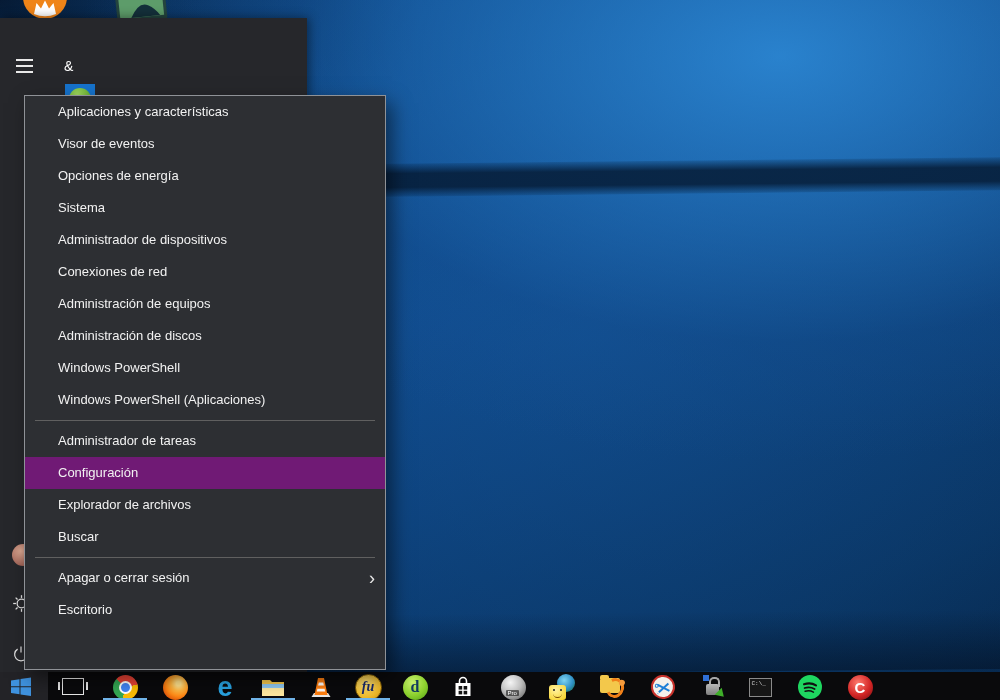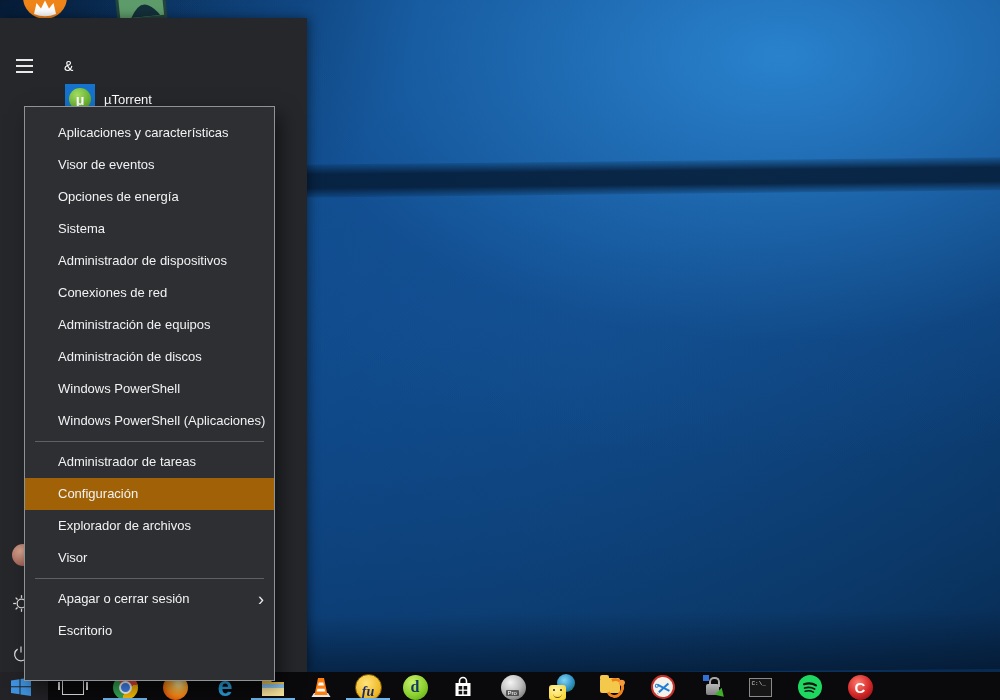--- a/index.html
+++ b/index.html
@@ -33,43 +33,43 @@
     display:flex;align-items:center;justify-content:center;}
   .sm-tile .ball{width:22px;height:22px;border-radius:50%;
     background:radial-gradient(circle at 38% 32%,#a5de62,#6cb434 60%,#4c8f22);
     display:flex;align-items:center;justify-content:center;color:#fff;font-size:15px;font-weight:bold;}
   .sm-app-label{position:absolute;left:104px;top:74px;color:#fff;font-size:13px;}
   .rail-ic{position:absolute;left:12px;}
   .rail-avatar{top:526px;width:22px;height:22px;border-radius:50%;
     background:radial-gradient(circle at 40% 32%,#dba892,#a4675a 70%,#7d4a42);}
 
   
-  .winx{position:absolute;left:24px;top:106px;width:251px;height:575px;box-sizing:border-box;
-    background:#2d2f33;border:1px solid #8f9297;padding-top:10px;
+  .winx{position:absolute;left:24px;top:95px;width:362px;height:575px;box-sizing:border-box;
+    background:#2d2f33;border:1px solid #8f9297;
     box-shadow:6px 8px 18px rgba(0,0,0,.5);z-index:5;}
   .winx-item{height:32px;line-height:32px;padding-left:33px;font-size:13px;color:#f2f2f2;
     white-space:nowrap;cursor:default;}
-  .winx-item.highlight{background:#a16207;}
+  .winx-item.highlight{background:#701a75;}
   .winx-item.has-sub{display:flex;justify-content:space-between;align-items:center;padding-right:10px;}
   .winx-item .chev{font-size:18px;color:#e8e8e8;line-height:32px;font-weight:400;}
   .winx-sep{height:1px;background:#606060;margin:4px 10px;}
 
   
   .taskbar{position:absolute;left:0;bottom:0;width:1000px;height:28px;background:#0a0a0c;z-index:4;}
   .tb-start-bg{position:absolute;left:0;top:0;width:48px;height:28px;background:#232327;}
   .tb-btn{position:absolute;top:3px;}
   .tb-icon{position:absolute;top:2px;width:28px;height:26px;display:flex;align-items:center;justify-content:center;}
   .tb-underline{position:absolute;bottom:0;height:2px;width:44px;background:#71b5ea;}
   .circ{width:25px;height:25px;border-radius:50%;}
   .i-chrome{position:relative;background:conic-gradient(from -45deg,#ea4335 0 120deg,#fbbc05 0 240deg,#34a853 0 360deg);}
   .i-chrome::before{content:"";position:absolute;inset:6px;background:#4285f4;border:2.5px solid #fff;border-radius:50%;box-sizing:border-box;}
   .i-firefox{background:radial-gradient(circle at 62% 35%,#ffe08a 0 10%,#ffb43f 32%,#ff8a16 55%,#e25a0b 76%,#b83d07 100%);}
   .i-edge{color:#28a2e0;font-size:27px;font-weight:bold;line-height:26px;font-family:"Liberation Sans",sans-serif;}
   .i-coin{border:1px solid #8a6508;background:radial-gradient(circle at 40% 33%,#ffe37a,#f0bb2b 62%,#c78d12);
-    display:flex;align-items:flex-end;justify-content:center;}
+    display:flex;align-items:center;justify-content:center;}
   .i-coin span{font-family:"Liberation Serif","DejaVu Serif",serif;font-style:italic;font-weight:bold;color:#1a2a6b;font-size:14px;}
   .i-green{background:radial-gradient(circle at 38% 30%,#c9f06e,#8cd12e 55%,#4f9e14);
     display:flex;align-items:center;justify-content:center;}
   .i-green span{font-weight:bold;color:#123a5e;font-size:16px;font-family:"Liberation Serif","DejaVu Serif",serif;}
   .i-earth{position:relative;background:radial-gradient(circle at 38% 30%,#f4f4f4,#c0c0c0 45%,#6d6d6d 88%);}
   .i-earth span{position:absolute;left:5px;bottom:4px;font-size:6px;color:#fff;background:rgba(20,20,20,.6);padding:0 2px;border-radius:1px;}
   .i-ccleaner{background:radial-gradient(circle at 40% 32%,#ff7b6e,#d22525 55%,#7a0d10 95%);
     display:flex;align-items:center;justify-content:center;}
   .i-ccleaner span{color:#fff;font-weight:bold;font-size:15px;}
   .i-cmd{width:23px;height:19px;background:#161616;border:1px solid #8a8a8a;box-sizing:border-box;position:relative;}
@@ -172,21 +172,21 @@
     <div class="winx-item">Administrador de dispositivos</div>
     <div class="winx-item">Conexiones de red</div>
     <div class="winx-item">Administración de equipos</div>
     <div class="winx-item">Administración de discos</div>
     <div class="winx-item">Windows PowerShell</div>
     <div class="winx-item">Windows PowerShell (Aplicaciones)</div>
     <div class="winx-sep"></div>
     <div class="winx-item">Administrador de tareas</div>
     <div class="winx-item highlight">Configuración</div>
     <div class="winx-item">Explorador de archivos</div>
-    <div class="winx-item">Visor</div>
+    <div class="winx-item">Buscar</div>
     <div class="winx-sep"></div>
     <div class="winx-item has-sub">
       <span>Apagar o cerrar sesión</span>
       <span class="chev">›</span>
     </div>
     <div class="winx-item">Escritorio</div>
   </div>
 
   <div class="taskbar">
     <div class="tb-start-bg"></div>

